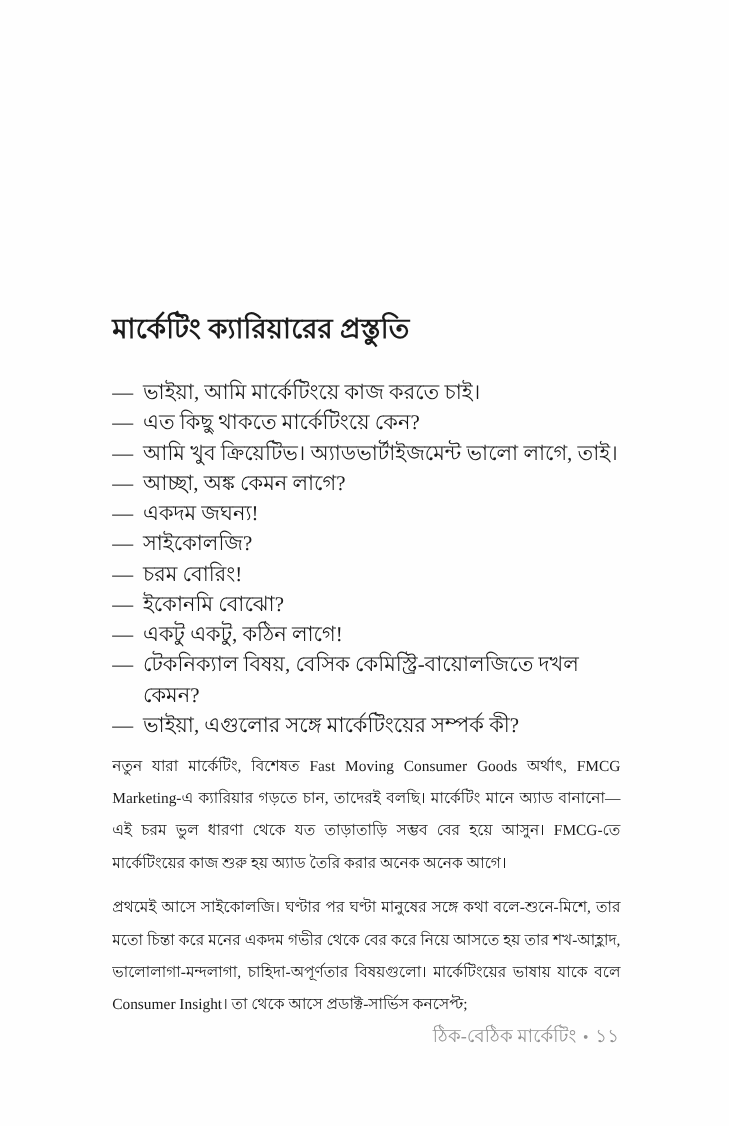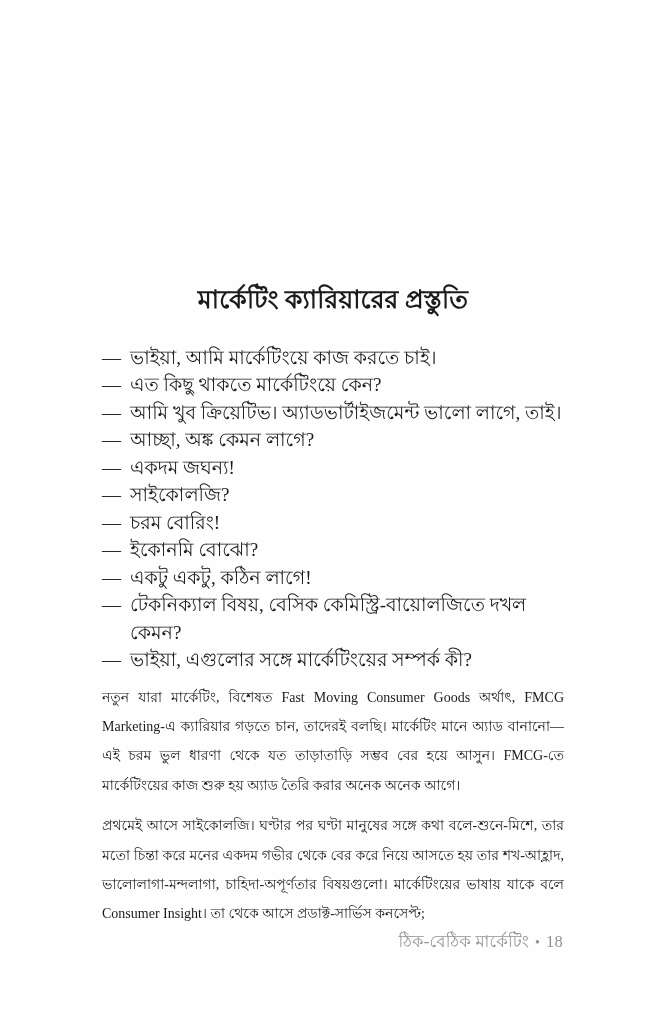--- a/index.html
+++ b/index.html
@@ -24,21 +24,20 @@
     background: var(--bg);
   }
   .content {
     position: absolute;
     left: 102px;
     top: 284px;
     width: 462px;
   }
   .title {
     margin: 0 0 27px 0;
-    text-align: center;
     font-size: 25px;
     font-weight: bold;
     line-height: 1.3;
     letter-spacing: 0.2px;
   }
   .dialogue {
     list-style: none;
     margin: 0 0 9px 0;
     padding: 0;
     font-size: 19px;
@@ -140,15 +139,15 @@
 </ul>
 
     <div id="paragraphs">
   <p class="para">নতুন যারা মার্কেটিং, বিশেষত Fast Moving Consumer Goods অর্থাৎ, FMCG Marketing-এ ক্যারিয়ার গড়তে চান, তাদেরই বলছি। মার্কেটিং মানে অ্যাড বানানো— এই চরম ভুল ধারণা থেকে যত তাড়াতাড়ি সম্ভব বের হয়ে আসুন। FMCG-তে মার্কেটিংয়ের কাজ শুরু হয় অ্যাড তৈরি করার অনেক অনেক আগে।</p>
 
   <p class="para">প্রথমেই আসে সাইকোলজি। ঘণ্টার পর ঘণ্টা মানুষের সঙ্গে কথা বলে-শুনে-মিশে, তার মতো চিন্তা করে মনের একদম গভীর থেকে বের করে নিয়ে আসতে হয় তার শখ-আহ্লাদ, ভালোলাগা-মন্দলাগা, চাহিদা-অপূর্ণতার বিষয়গুলো। মার্কেটিংয়ের ভাষায় যাকে বলে Consumer Insight। তা থেকে আসে প্রডাক্ট-সার্ভিস কনসেপ্ট;</p>
 </div>
   </main>
 
   <footer class="footer">
-    <span>ঠিক-বেঠিক মার্কেটিং</span><span class="sep">•</span><span>18</span>
+    <span>ঠিক-বেঠিক মার্কেটিং</span><span class="sep">•</span><span>১১</span>
   </footer>
 </div>
 
 </body></html>

